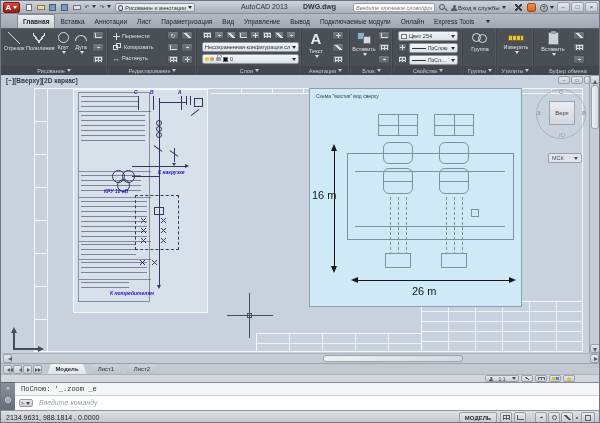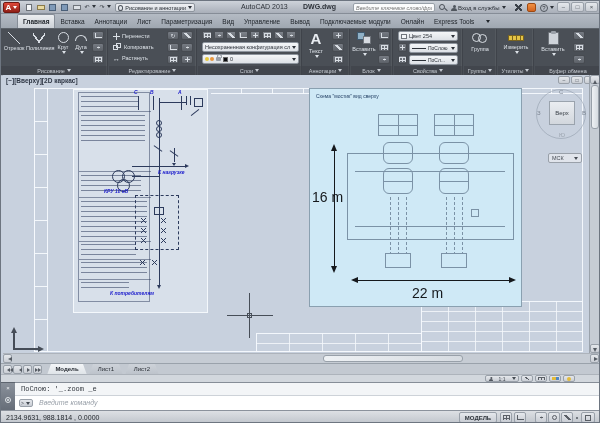--- a/index.html
+++ b/index.html
@@ -62,21 +62,21 @@
   .nl{position:absolute;background:#2c3a5c}
   .bt{position:absolute;color:#1a1acc;font-style:italic;font-weight:bold;font-size:5px;line-height:5px;white-space:nowrap}
   .oc{position:absolute;border:1px solid #2c3a5c;border-radius:50%}
   .diag{position:absolute;width:10px;height:1px;background:#2c3a5c}
   .xsym{position:absolute;width:5px;height:5px;background:linear-gradient(45deg,transparent 42%,#2c3a5c 42%,#2c3a5c 58%,transparent 58%),linear-gradient(-45deg,transparent 42%,#2c3a5c 42%,#2c3a5c 58%,transparent 58%)}
   .txtpat{position:absolute;background:repeating-linear-gradient(180deg,rgba(44,58,92,.55) 0 1px,transparent 1px 5px)}
   .il{position:absolute;border:1px solid #7b92a6}
   .gl{position:absolute;background:#7b92a6}
   .ivl{position:absolute;width:1px;background:repeating-linear-gradient(180deg,#7b92a6 0 3px,transparent 3px 5px)}
   .dimline{position:absolute;background:#15181c}
-  .dimtext{position:absolute;color:#15181c;font-size:14px;white-space:nowrap}
+  .dimtext{position:absolute;color:#15181c;font-size:11px;white-space:nowrap}
   
   .sb{background:#c6ccd4}
   .thumb{position:absolute;background:linear-gradient(90deg,#eef1f4,#d6dbe1);border:1px solid #98a0a9;border-radius:3px}
   .sheettab{position:absolute;top:0;height:11px;font-size:6px;text-align:center;line-height:11px;color:#2a2f36;clip-path:polygon(4px 0,calc(100% - 4px) 0,100% 100%,0 100%);background:linear-gradient(#cdd2d9,#bcc2ca)}
   .sheettab.active{background:linear-gradient(#f3f5f7,#dde2e7);font-weight:bold}
   .gear-ico{display:block;position:relative;width:6px;height:6px;border:1px solid #e2e6ea;border-radius:50%;margin:4px auto 0}
   .gear-ico::before{content:"";position:absolute;left:1px;top:1px;width:2px;height:2px;background:#e2e6ea;border-radius:50%}
   .search-ico{display:inline-block;position:relative;width:6px;height:6px;border:1px solid #4a5058;border-radius:50%}
   .search-ico::after{content:"";position:absolute;left:4px;top:4px;width:4px;height:1px;background:#4a5058;transform:rotate(45deg)}
   .person-ico{display:inline-block;position:relative;width:6px;height:6px;margin-right:1px}
@@ -436,21 +436,21 @@
         <div class="dimline" style="left:24px;top:58px;width:1px;height:120px"></div>
         <div class="tri" style="left:21px;top:52px;border:3.5px solid transparent;border-bottom:7px solid #15181c"></div>
         <div class="tri" style="left:21px;top:177px;border:3.5px solid transparent;border-top:7px solid #15181c"></div>
         <span class="dimtext" style="left:2px;top:100px">16 m</span>
       </div>
 
       <div>
         <div class="dimline" style="left:44px;top:191px;width:156px;height:1px"></div>
         <div class="tri" style="left:38px;top:188px;border:3.5px solid transparent;border-right:7px solid #15181c"></div>
         <div class="tri" style="left:199px;top:188px;border:3.5px solid transparent;border-left:7px solid #15181c"></div>
-        <span class="dimtext" style="left:102px;top:196px">22 m</span>
+        <span class="dimtext" style="left:102px;top:196px">26 m</span>
       </div>
     </div>
 
     <div class="abs" style="left:531px;top:12px;width:56px;height:56px">
       <div class="abs" style="left:2px;top:2px;width:50px;height:50px;border:1px solid rgba(120,132,148,.4);border-radius:50%"></div>
       <div class="abs" style="left:15px;top:14px;width:26px;height:24px;background:linear-gradient(#eaedf1,#d2d7dd);border:1px solid #9aa3ad;font-size:6px;color:#3a4048;text-align:center;line-height:23px">Верх</div>
       <span class="abs" style="left:25px;top:2px;font-size:6px;color:#7e8794">С</span>
       <span class="abs" style="left:3px;top:23px;font-size:6px;color:#7e8794">З</span>
       <span class="abs" style="left:48px;top:23px;font-size:6px;color:#7e8794">В</span>
       <span class="abs" style="left:25px;top:45px;font-size:6px;color:#9aa3ad">Ю</span>

